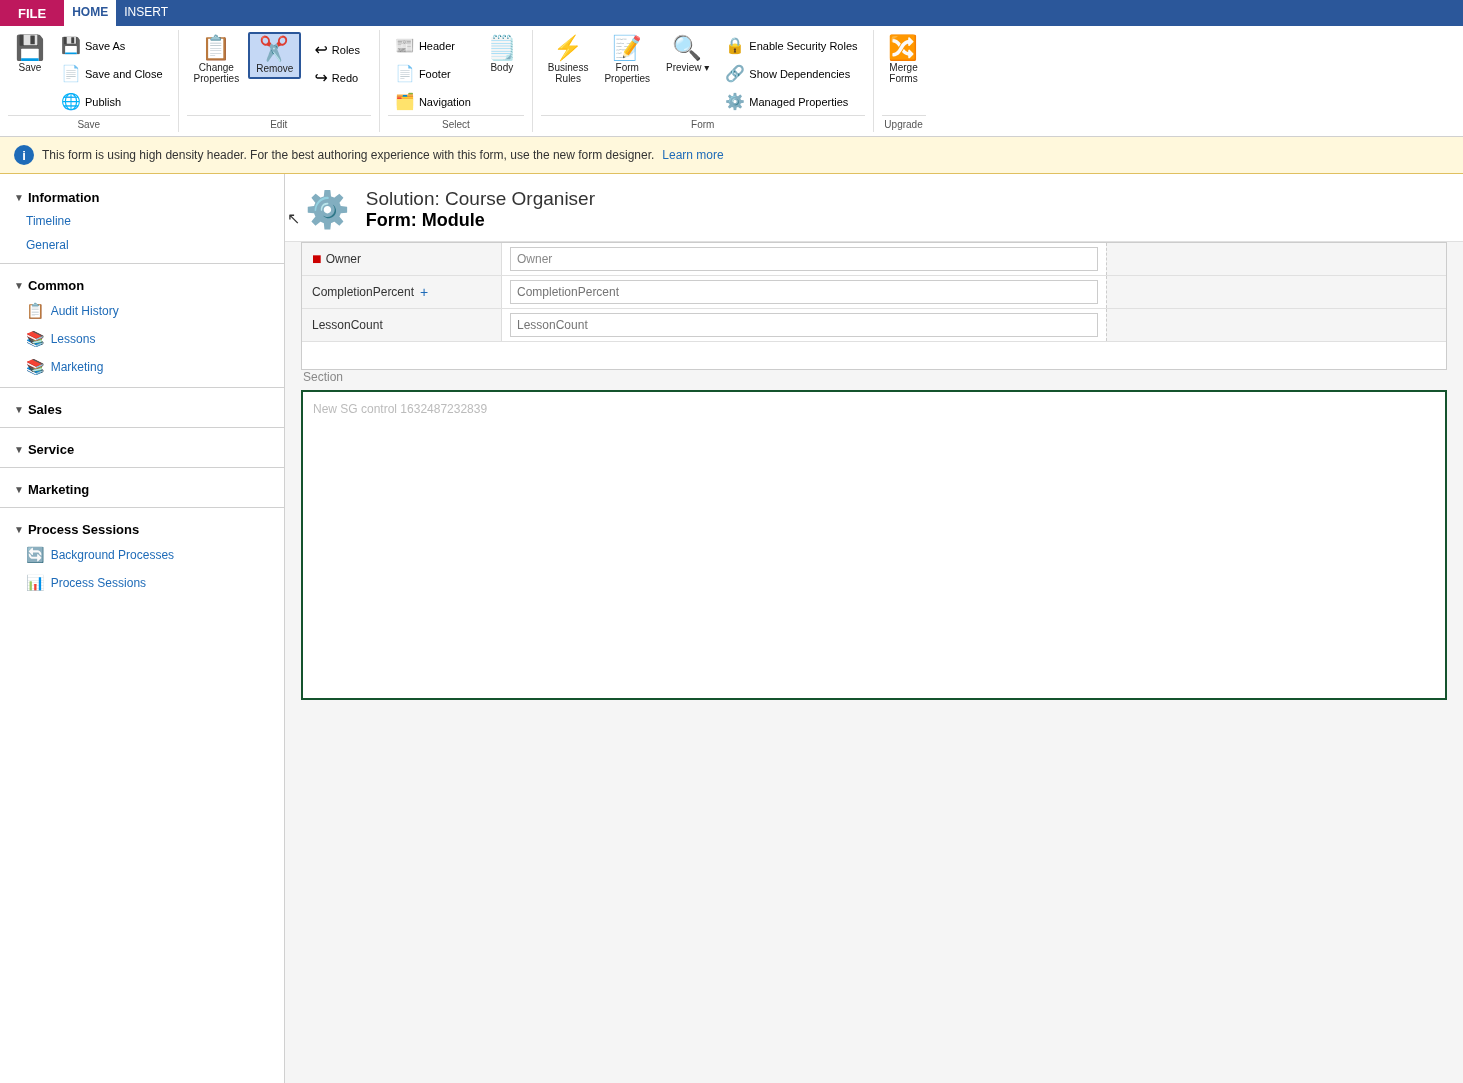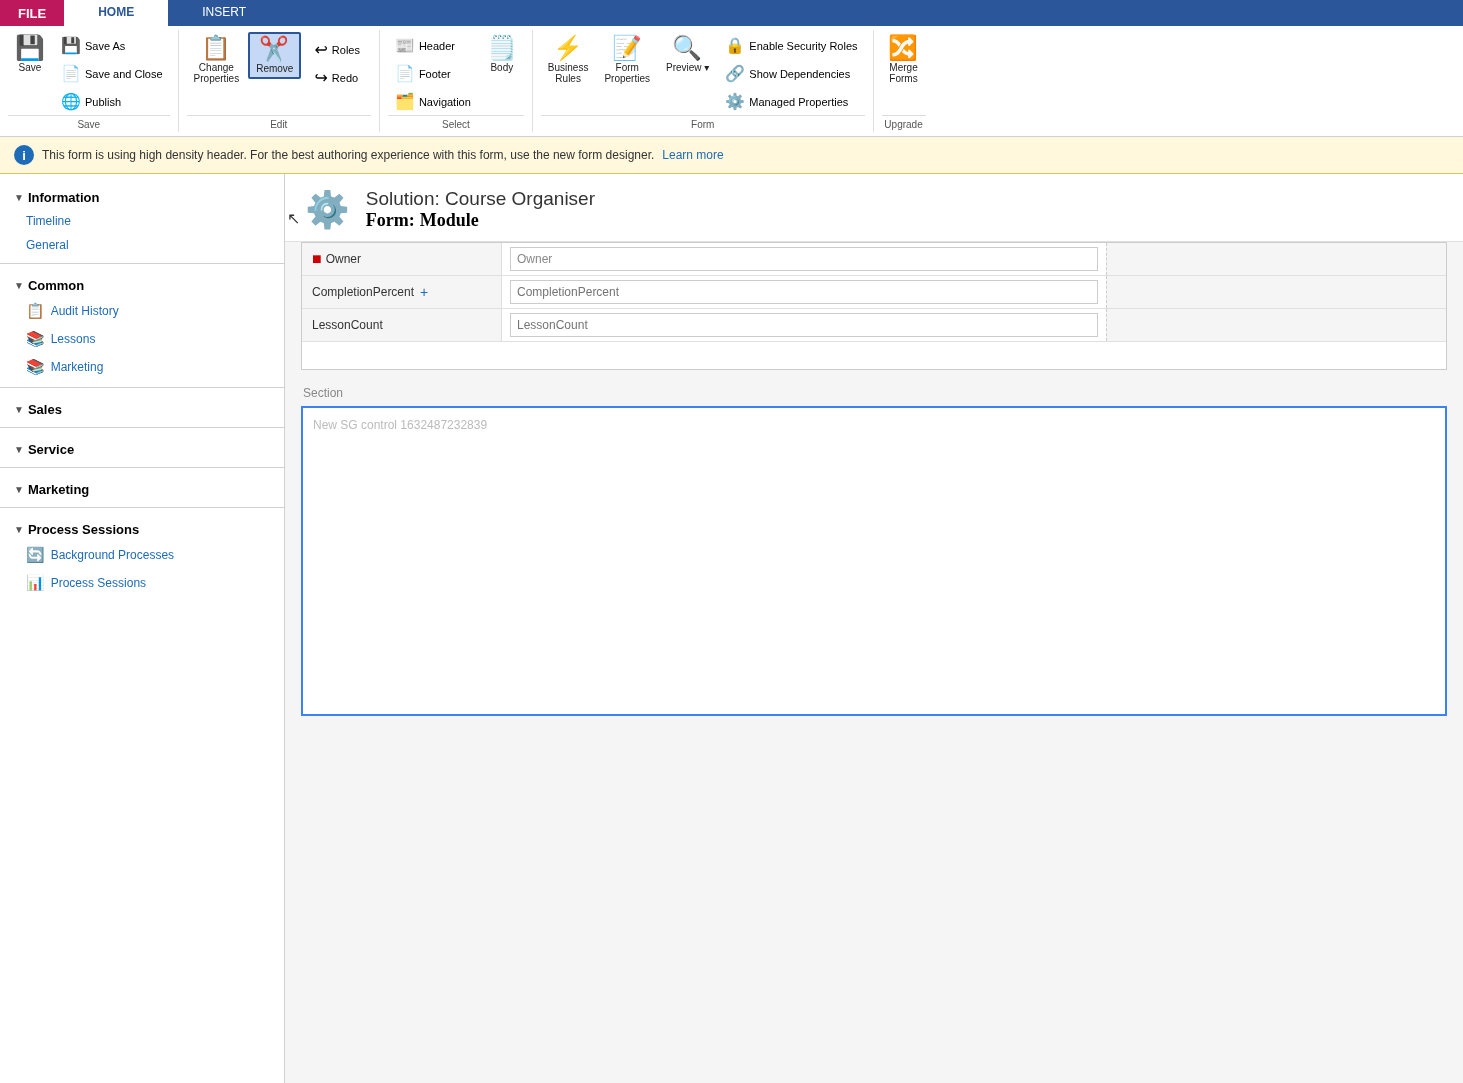--- a/index.html
+++ b/index.html
@@ -17,21 +17,21 @@
       color: #fff;
       padding: 0 18px;
       display: flex;
       align-items: center;
       font-weight: bold;
       font-size: 13px;
       cursor: pointer;
     }
     .tab-item {
       color: #fff;
-      padding: 0 34px;
+      padding: 0 8px;
       display: flex;
       align-items: center;
       font-size: 12px;
       cursor: pointer;
       border-bottom: 2px solid transparent;
     }
     .tab-item.active {
       background: #fff;
       color: #2b579a;
       font-weight: 600;
@@ -205,21 +205,21 @@
       border-bottom: 1px solid #e0e0e0;
     }
     .form-header-solution {
       font-size: 19px;
       color: #333;
     }
     .form-header-name {
       font-size: 18px;
       color: #000;
     }
-    .form-header-name span { font-weight: bold; font-family: Liberation Serif, serif; }
+    .form-header-name span { font-weight: bold; }
 
     
     .form-content {
       flex: 1;
       padding: 0 16px 16px 16px;
       background: #f5f5f5;
     }
     .form-row {
       border-bottom: 1px solid #e0e0e0;
       display: flex;
@@ -258,30 +258,29 @@
     }
     .form-cell-extra {
       width: 340px;
       min-width: 340px;
       background: #f5f5f5;
       border-left: 1px dashed #ccc;
     }
 
     
     .section-area {
-      margin-top: 16px;
     }
     .section-label {
       font-size: 12px;
       color: #888;
       margin-bottom: 6px;
       padding-left: 2px;
     }
     .section-control-box {
-      border: 2px solid #3b82f6;
+      border: 2px solid #14532d;
       background: #fff;
       min-height: 310px;
       padding: 10px;
     }
     .section-control-placeholder {
       color: #bbb;
       font-size: 12px;
     }
   </style>
 </head>

